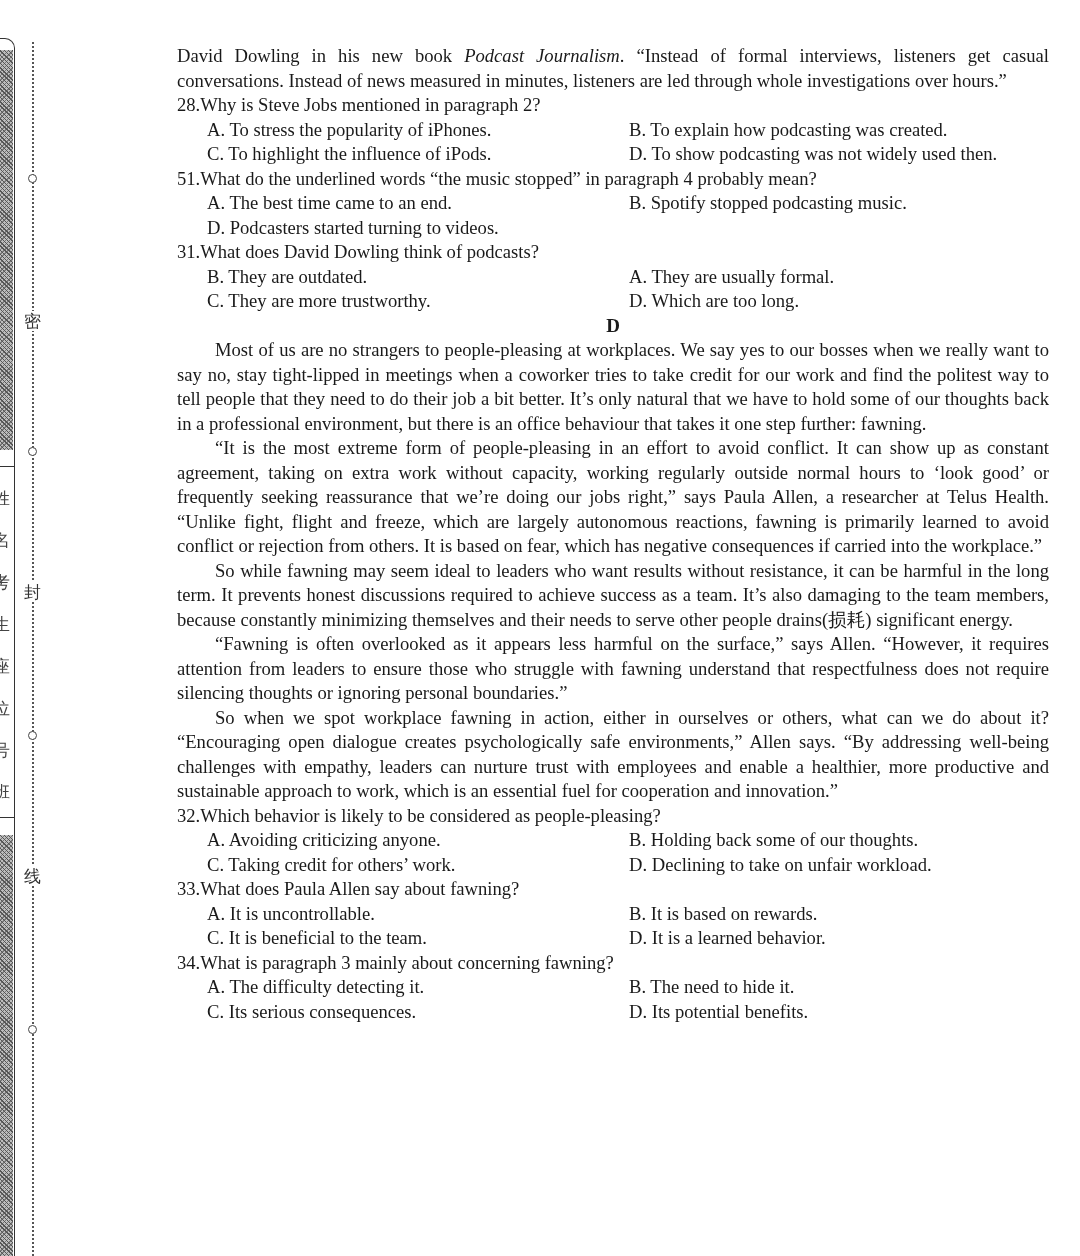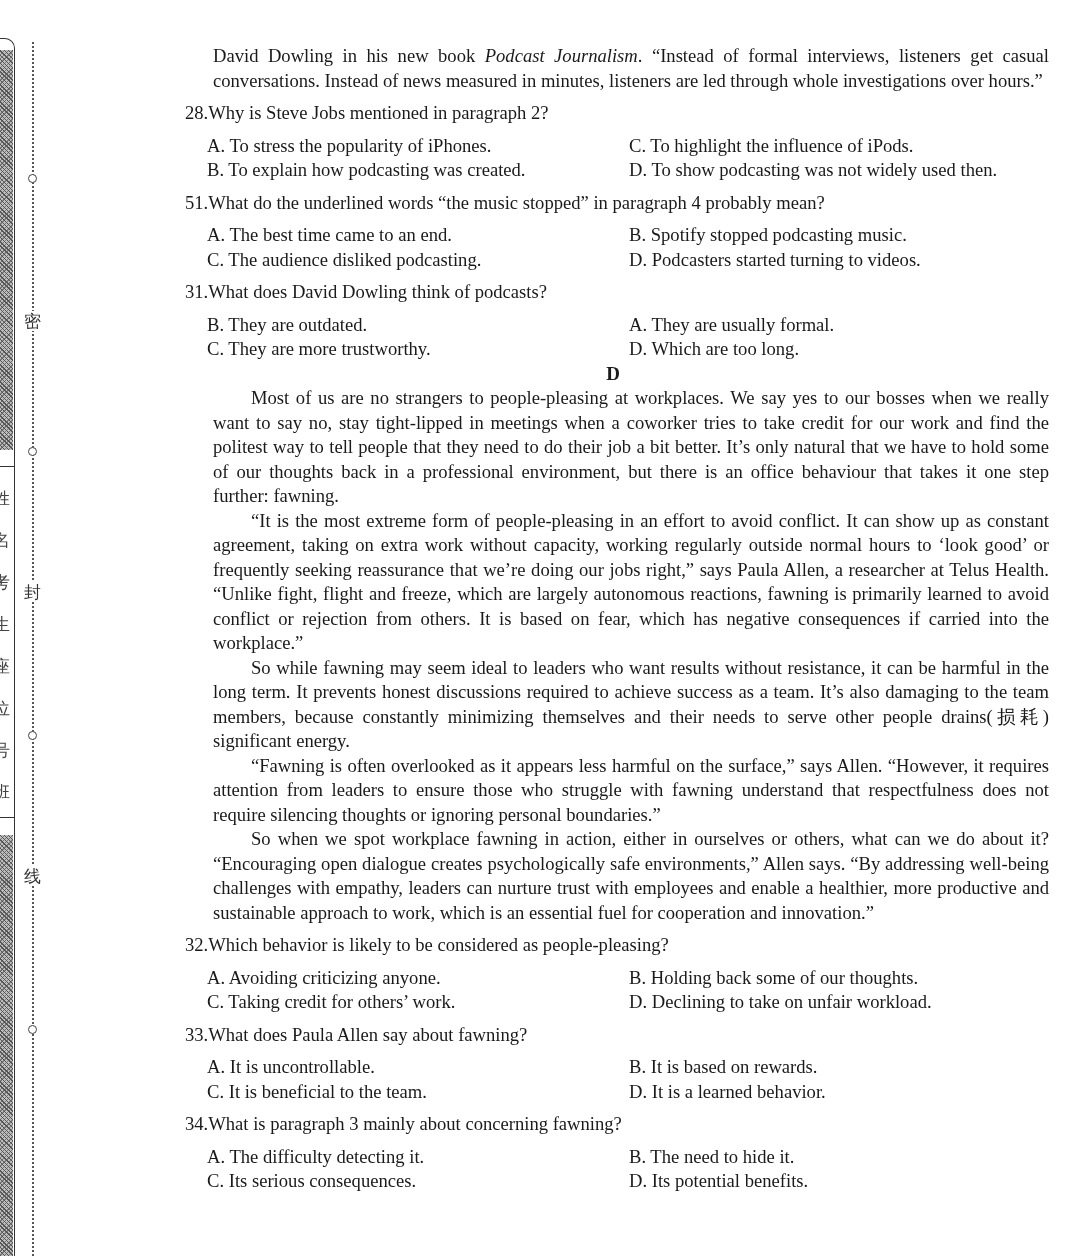--- a/index.html
+++ b/index.html
@@ -42,23 +42,23 @@
   .seal-char {
     position: absolute; left: 24px; font-size: 17px; color: #333;
     background: #fff; font-family: "DejaVu Sans", sans-serif; line-height: 20px;
   }
 
   
   .content {
     position: absolute; left: 177px; top: 44px; width: 872px;
     font-size: 18.6px; line-height: 24.5px;
   }
-  .p { text-align: justify; text-align-last: auto; margin-left: 36px; }
+  .p { text-align: justify; text-align-last: auto; }
   .p.indent { text-indent: 38px; }
-  .q { margin: 8px; }
+  .q { margin: 0; }
   .opts { display: grid; grid-template-columns: 422px 450px; padding-left: 30px; }
   .opt { white-space: nowrap; font-family: Liberation Serif, serif; }
   .section-title { text-align: center; font-weight: bold; font-size: 19px; margin: 0; }
   em { font-style: italic; }
 </style>
 </head>
 <body>
 
 <div class="binding">
   <div class="pattern-top"></div>
@@ -85,32 +85,31 @@
 </div>
 
 <div class="content">
 
   <div class="p"><span>David Dowling in his new book </span><em>Podcast Journalism</em><span>. “Instead of formal interviews, listeners get casual conversations. Instead of news measured in minutes, listeners are led through whole investigations over hours.”</span></div>
 
   <div>
     <p class="q"><span>28.</span><span>Why is Steve Jobs mentioned in paragraph 2?</span></p>
     <div class="opts">
       <span class="opt">A. To stress the popularity of iPhones.</span>
+      <span class="opt">B. To explain how podcasting was created.</span>
       <span class="opt">C. To highlight the influence of iPods.</span>
-      <span class="opt">B. To explain how podcasting was created.</span>
       <span class="opt">D. To show podcasting was not widely used then.</span>
     </div>
   </div>
 
   <div>
     <p class="q"><span>51.</span><span>What do the underlined words “the music stopped” in paragraph 4 probably mean?</span></p>
     <div class="opts">
       <span class="opt">A. The best time came to an end.</span>
       <span class="opt">B. Spotify stopped podcasting music.</span>
-      <span class="opt">C. The audience disliked podcasting.</span>
       <span class="opt">D. Podcasters started turning to videos.</span>
     </div>
   </div>
 
 
   <div>
     <p class="q"><span>31.</span><span>What does David Dowling think of podcasts?</span></p>
     <div class="opts">
       <span class="opt">B. They are outdated.</span>
       <span class="opt">A. They are usually formal.</span>

